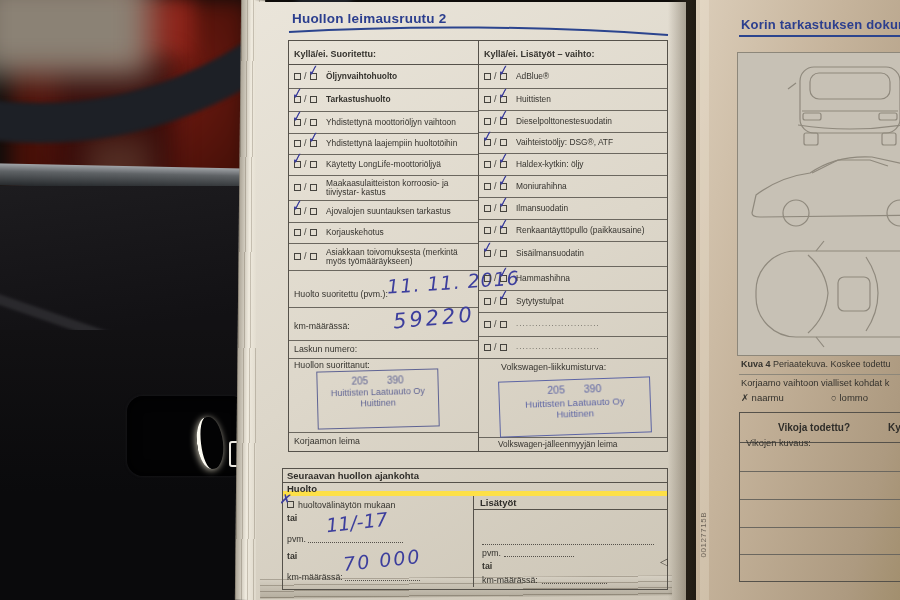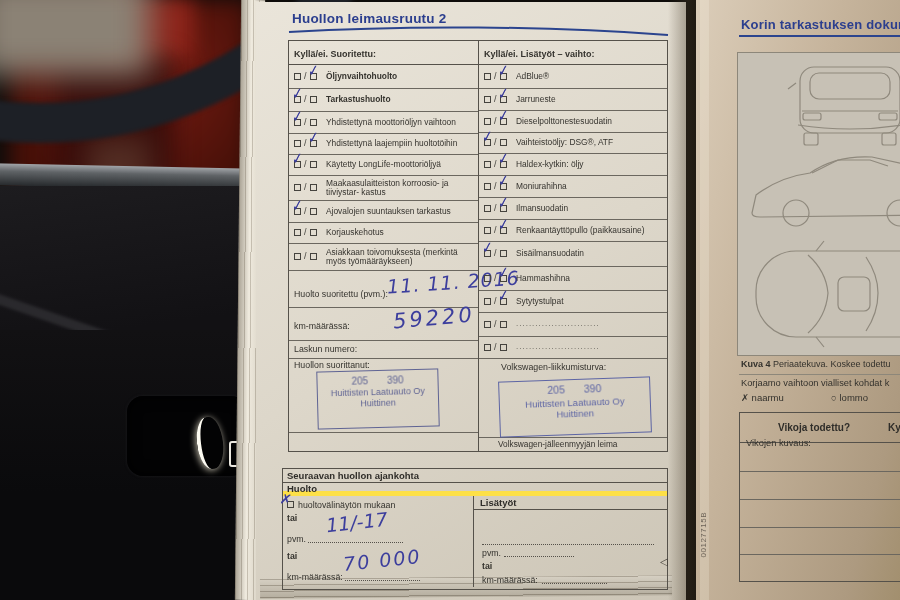--- a/index.html
+++ b/index.html
@@ -215,20 +215,23 @@
         <span class="lbl">Laskun numero:</span>
       </div>
       <div class="trow" style="height:74px;">
         <span class="lbl" style="position:absolute;left:5px;top:2px;">Huollon suorittanut:</span>
         <div class="stamp" style="left:28px;top:11px;width:120px;height:56px;">
           <div class="s1">205 390</div>
           <div class="s2">Huittisten Laatuauto Oy</div>
           <div class="s3">Huittinen</div>
         </div>
       </div>
+      <div class="trow last" style="height:18px;">
+        <span class="lbl">Korjaamon leima</span>
+      </div>
     </div>
 
     <div class="colR">
       <div class="trow hdrcell" style="height:24px;">
         <span>Kyllä/ei. Lisätyöt – vaihto:</span>
       </div>
       <div class="trow" style="height:24px;">
         <span class="cbwrap" data-check="left_page.service_table.col2_rows.0.checked" data-checked="second">
             <span class="cb"></span>
             <span class="slash">/</span>
@@ -237,21 +240,21 @@
           </span>
         <span>AdBlue®</span>
       </div>
       <div class="trow" style="height:22px;">
         <span class="cbwrap" data-check="left_page.service_table.col2_rows.1.checked" data-checked="second">
             <span class="cb"></span>
             <span class="slash">/</span>
             <span class="cb"></span>
             <span class="mark">✓</span>
           </span>
-        <span>Jarruneste</span>
+        <span>Huittisten</span>
       </div>
       <div class="trow" style="height:22px;">
         <span class="cbwrap" data-check="left_page.service_table.col2_rows.2.checked" data-checked="second">
             <span class="cb"></span>
             <span class="slash">/</span>
             <span class="cb"></span>
             <span class="mark">✓</span>
           </span>
         <span>Dieselpolttonestesuodatin</span>
       </div>

